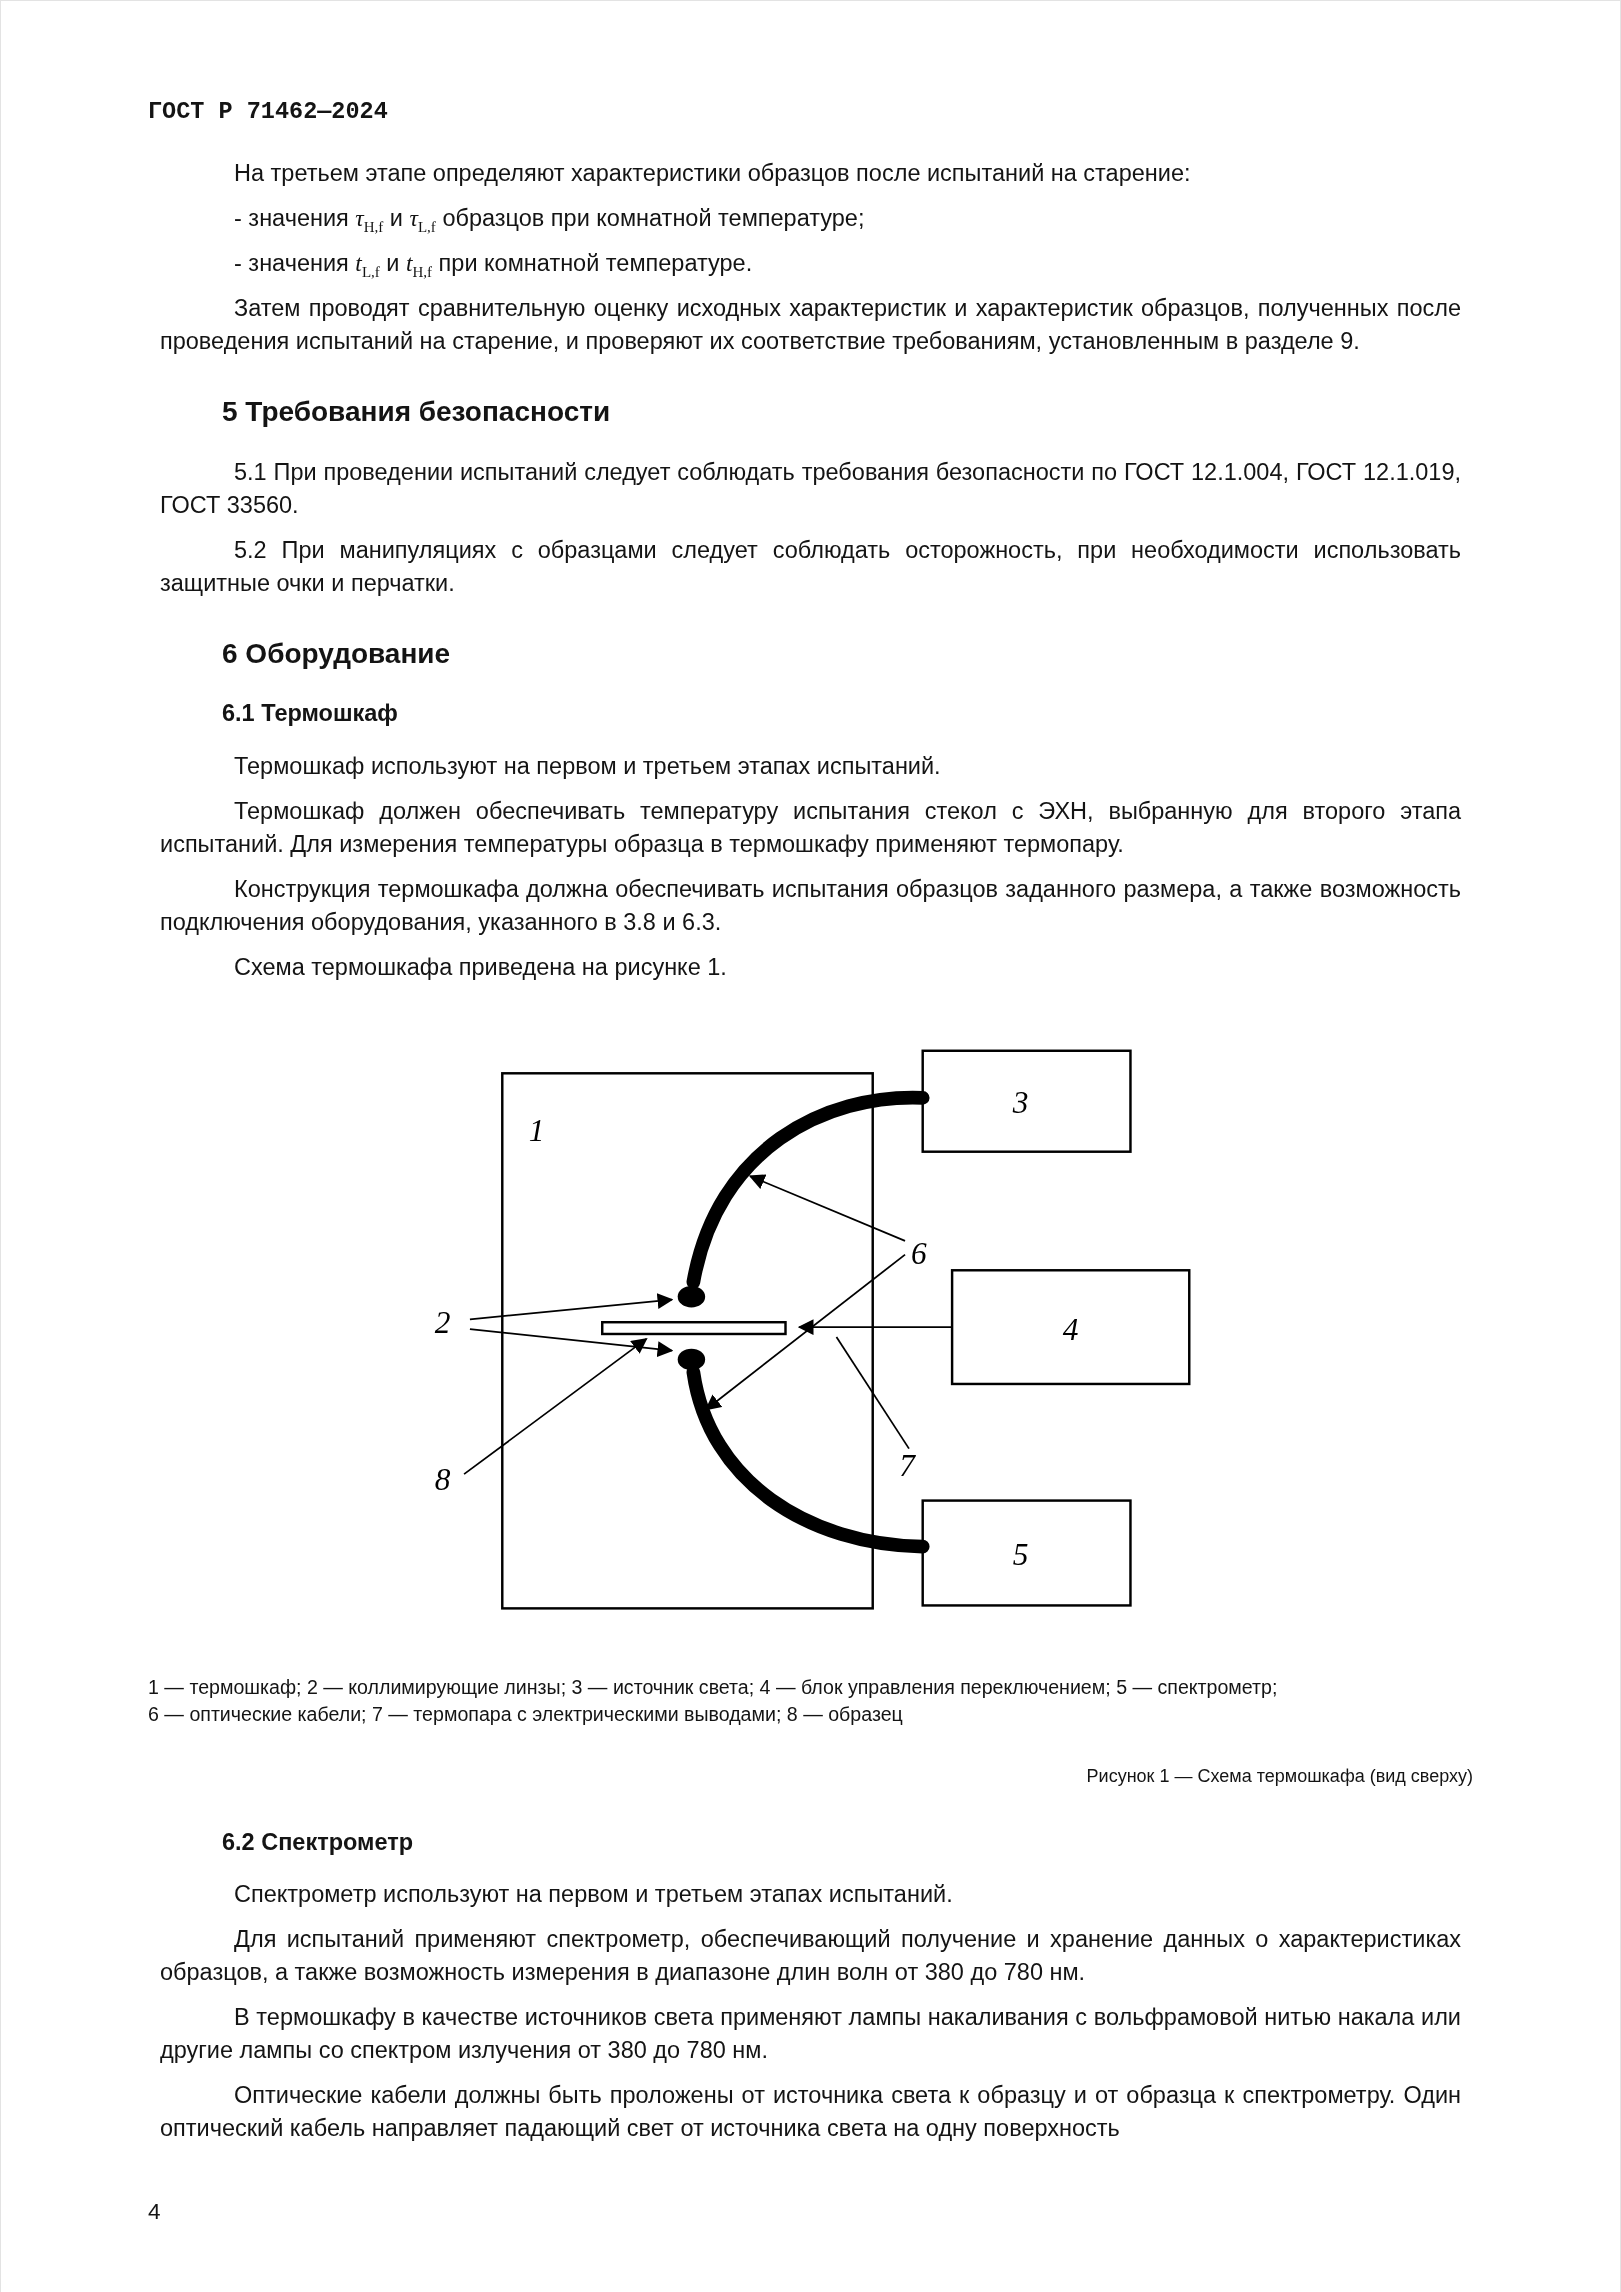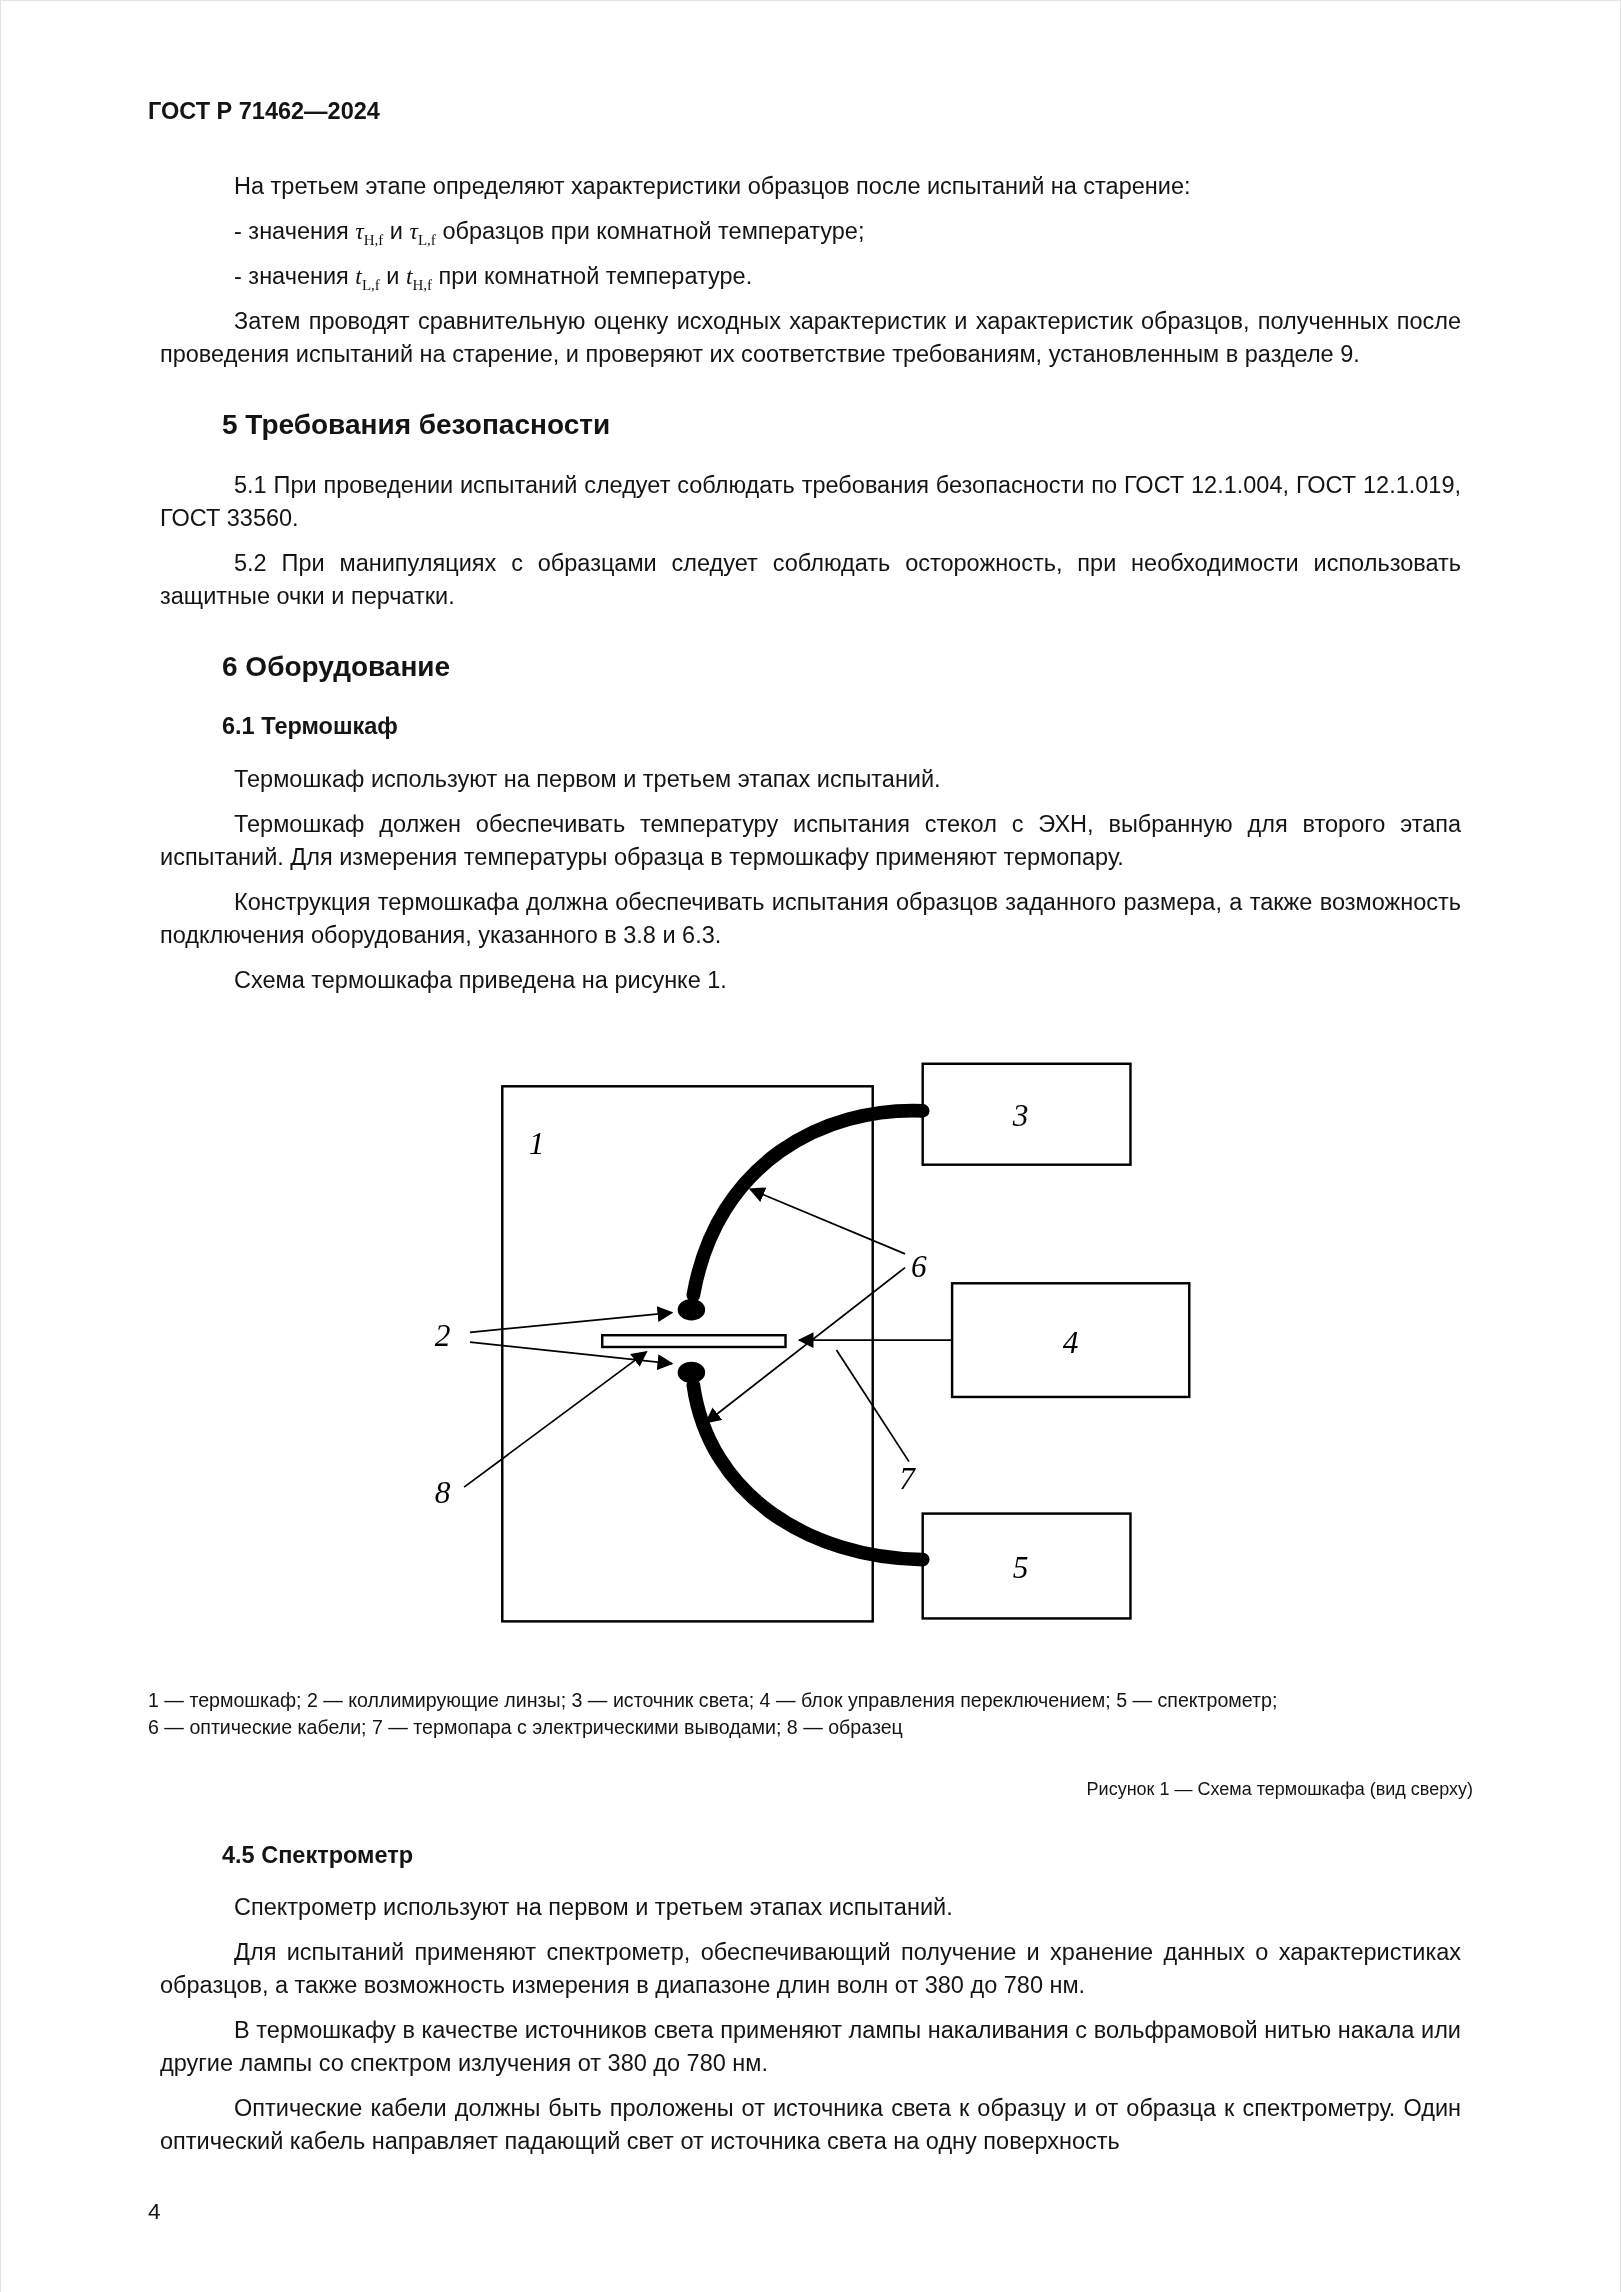--- a/index.html
+++ b/index.html
@@ -4,21 +4,21 @@
 <style>
   html,body { margin:0; padding:0; background:#f2f2f2; }
   .page {
     width:1621px; height:2293px; background:#ffffff;
     box-sizing:border-box; position:relative;
     padding:94px 147px 0 147px;
     font-family:"Liberation Sans", sans-serif;
     font-size:23.5px; line-height:33px; color:#141414;
     border:1px solid #e3e3e3;
   }
-  .doc-header { font-weight:bold; margin-bottom:42px; }
+  .doc-header { font-weight:bold; margin-bottom:29px;font-family:Liberation Mono, monospace; }
   p { margin:12px; text-align:justify; text-indent:74px; }
   .bullet span { white-space:pre-wrap; }
   .mvar { font-family:"Liberation Serif", serif; font-style:italic; }
   sub.msub { font-family:"Liberation Serif", serif; font-size:15px; vertical-align:-5.9px; line-height:0; }
   h1 { font-size:28px; line-height:37px; font-weight:bold; margin:35px 0 25.5px 0; text-indent:74px; }
   h2 { font-size:23.5px; line-height:33px; font-weight:bold; margin:25.5px 0 19.6px 0; text-indent:74px; }
   h2.h62 { margin-top:35px; }
   .figure { margin-top:55px; height:588px; position:relative; }
   .figure svg { position:absolute; left:265px; top:0; display:block; }
   .fig-caption { margin-top:47px; font-size:19.6px; line-height:27.4px; }
@@ -102,21 +102,21 @@
       <line class="ptr" x1="506" y1="418" x2="432" y2="304"></line>
     </svg>
   </div>
 
   <div class="fig-caption">
     <div>1 — термошкаф; 2 — коллимирующие линзы; 3 — источник света; 4 — блок управления переключением; 5 — спектрометр;</div>
     <div>6 — оптические кабели; 7 — термопара с электрическими выводами; 8 — образец</div>
   </div>
   <div class="fig-title">Рисунок 1 — Схема термошкафа (вид сверху)</div>
 
-  <h2 class="h62">4.5 Спектрометр</h2>
+  <h2 class="h62">6.2 Спектрометр</h2>
   <p>Спектрометр используют на первом и третьем этапах испытаний.</p>
   <p>Для испытаний применяют спектрометр, обеспечивающий получение и хранение данных о характеристиках образцов, а также возможность измерения в диапазоне длин волн от 380 до 780 нм.</p>
   <p>В термошкафу в качестве источников света применяют лампы накаливания с вольфрамовой нитью накала или другие лампы со спектром излучения от 380 до 780 нм.</p>
   <p>Оптические кабели должны быть проложены от источника света к образцу и от образца к спектрометру. Один оптический кабель направляет падающий свет от источника света на одну поверхность</p>
 
   <div class="page-number">4</div>
 </div>
 
 
 </body></html>

